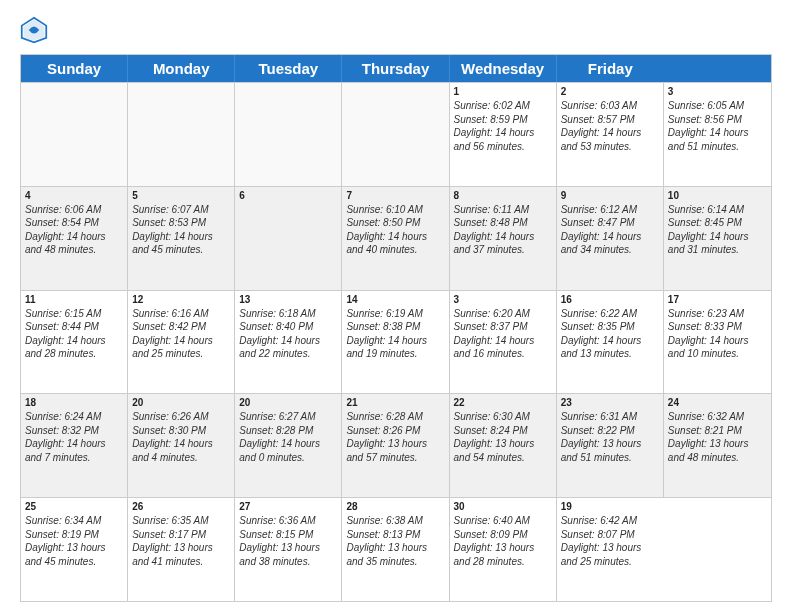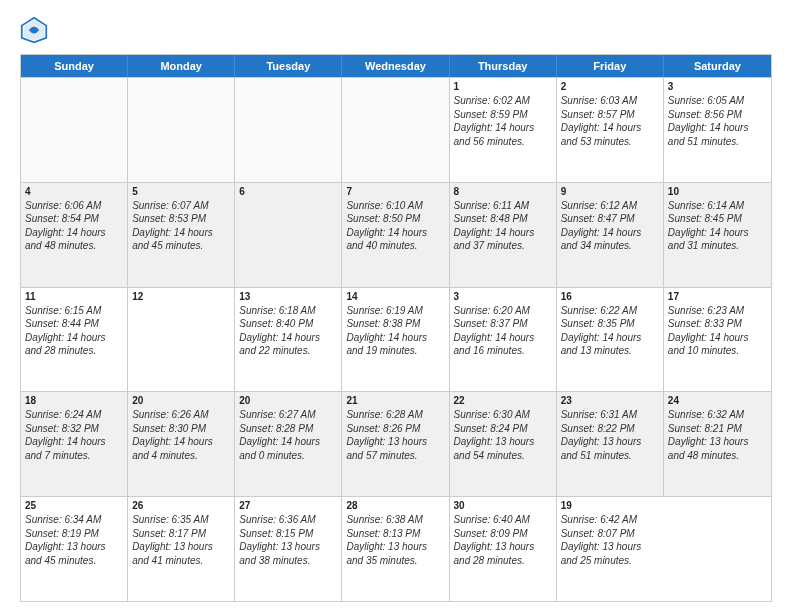--- a/index.html
+++ b/index.html
@@ -61,21 +61,21 @@
       flex-direction: column;
       border: 1px solid #ccc;
     }
     .cal-header {
       display: grid;
       grid-template-columns: repeat(7, 1fr);
       background: #2176c7;
     }
     .cal-header-cell {
       color: #fff;
-      font-size: 11px;
+      font-size: 15px;
       font-weight: bold;
       text-align: center;
       padding: 5px 2px;
       border-right: 1px solid #3a8ad4;
     }
     .cal-header-cell:last-child { border-right: none; }
     .cal-body {
       flex: 1;
       display: flex;
       flex-direction: column;
@@ -131,24 +131,23 @@
       <h1></h1>
       <h2></h2>
     </div>
   </div>
 
   <div class="calendar">
     <div class="cal-header" id="cal-header">
         <div class="cal-header-cell">Sunday</div>
         <div class="cal-header-cell">Monday</div>
         <div class="cal-header-cell">Tuesday</div>
+        <div class="cal-header-cell">Thursday</div>
         <div class="cal-header-cell">Wednesday</div>
-        <div class="cal-header-cell">Thursday</div>
         <div class="cal-header-cell">Friday</div>
-        <div class="cal-header-cell">Saturday</div>
       </div>
     <div class="cal-body" id="cal-body">
         <div class="cal-row">
           <div class="cal-cell empty"></div>
           <div class="cal-cell empty"></div>
           <div class="cal-cell empty"></div>
           <div class="cal-cell empty"></div>
           <div class="cal-cell">
             <div class="day-num">1</div>
             <div class="cell-text">Sunrise: 6:02 AM<br>Sunset: 8:59 PM<br>Daylight: 14 hours and 56 minutes.</div>
@@ -191,20 +190,21 @@
             <div class="cell-text">Sunrise: 6:14 AM<br>Sunset: 8:45 PM<br>Daylight: 14 hours and 31 minutes.</div>
           </div>
         </div>
         <div class="cal-row">
           <div class="cal-cell">
             <div class="day-num">11</div>
             <div class="cell-text">Sunrise: 6:15 AM<br>Sunset: 8:44 PM<br>Daylight: 14 hours and 28 minutes.</div>
           </div>
           <div class="cal-cell">
             <div class="day-num">12</div>
+            <div class="cell-text">Sunrise: 6:16 AM<br>Sunset: 8:42 PM<br>Daylight: 14 hours and 25 minutes.</div>
           </div>
           <div class="cal-cell">
             <div class="day-num">13</div>
             <div class="cell-text">Sunrise: 6:18 AM<br>Sunset: 8:40 PM<br>Daylight: 14 hours and 22 minutes.</div>
           </div>
           <div class="cal-cell">
             <div class="day-num">14</div>
             <div class="cell-text">Sunrise: 6:19 AM<br>Sunset: 8:38 PM<br>Daylight: 14 hours and 19 minutes.</div>
           </div>
           <div class="cal-cell">

